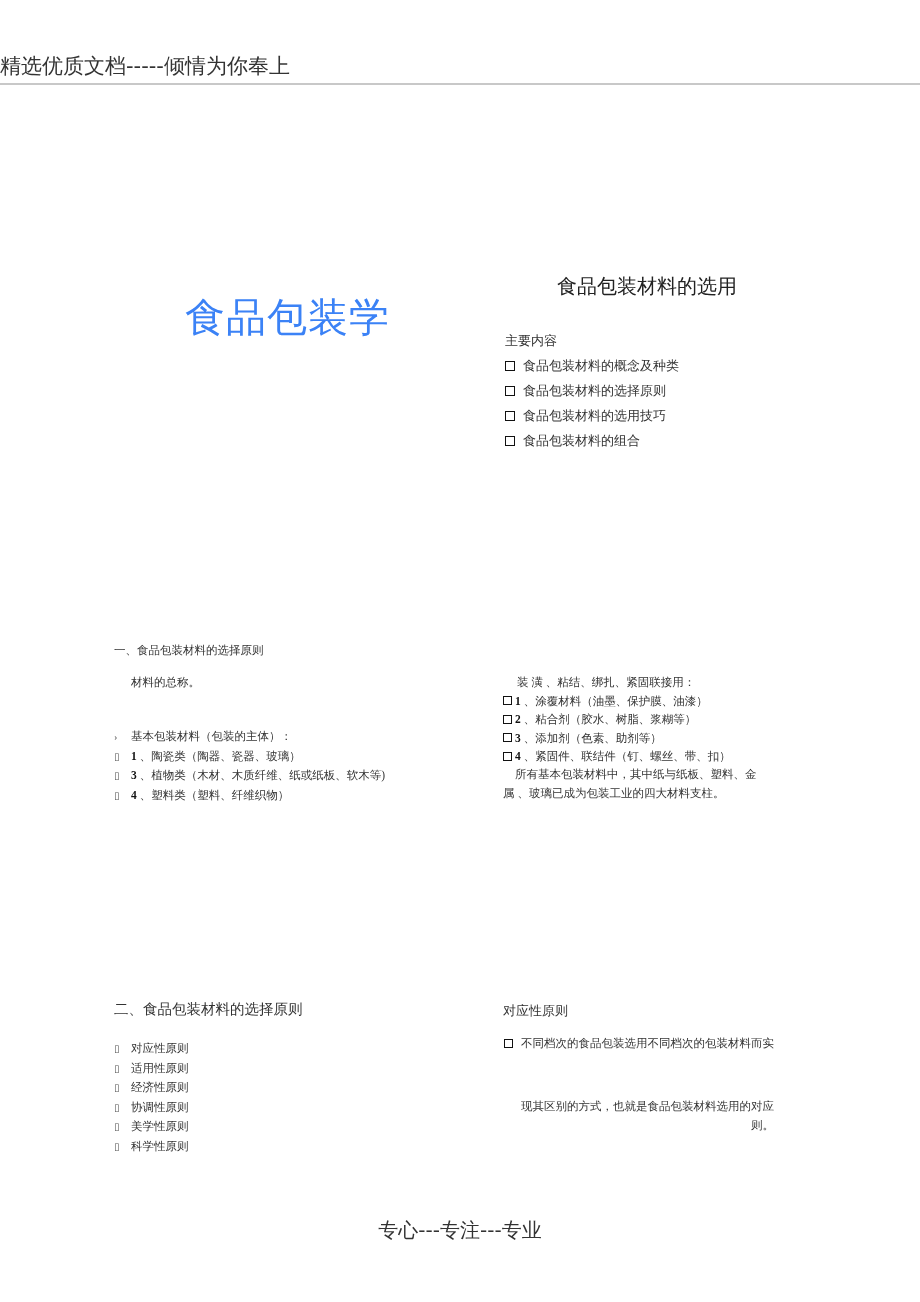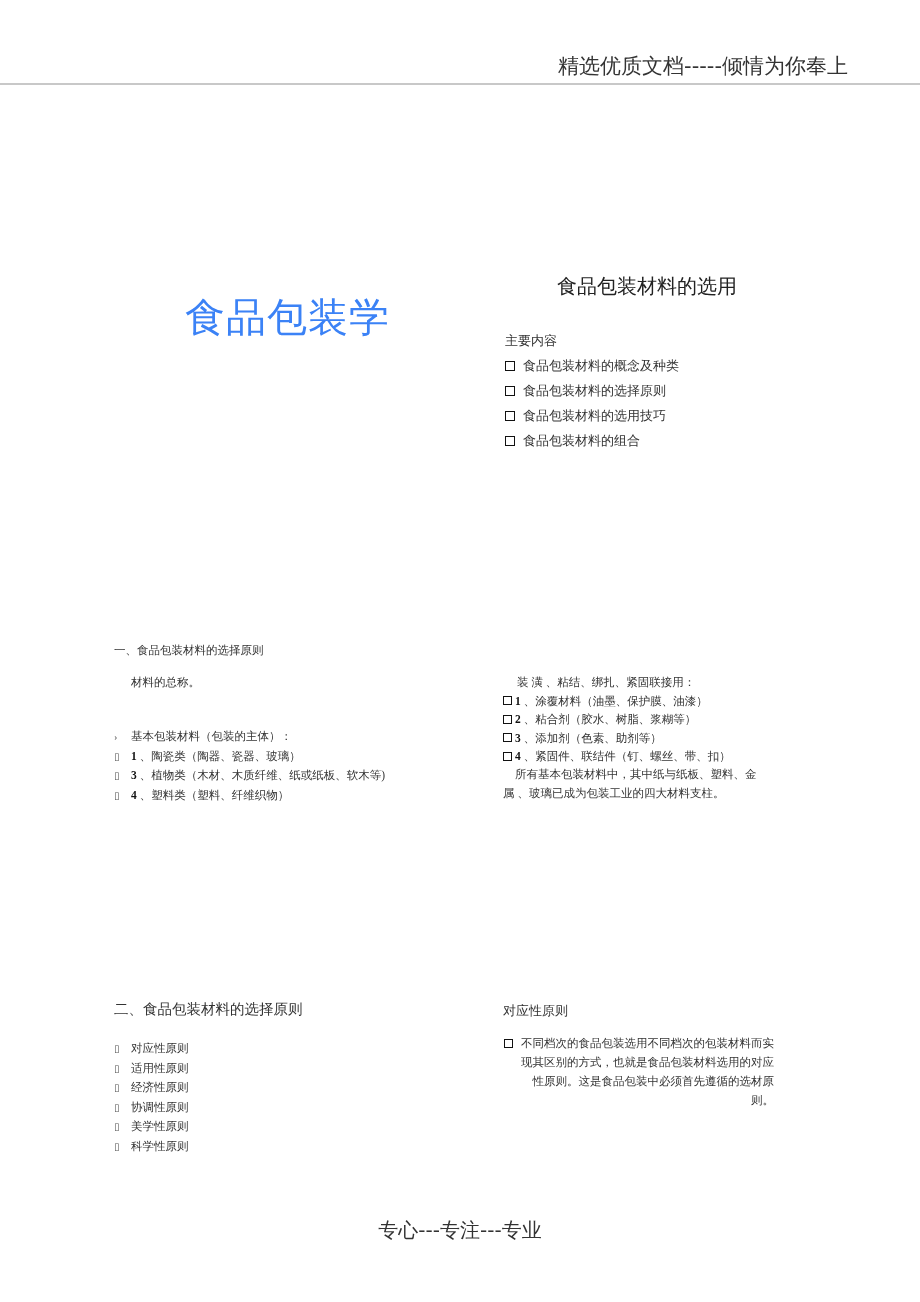--- a/index.html
+++ b/index.html
@@ -3,21 +3,21 @@
 <meta charset="utf-8">
 <style>
   html, body { margin: 0; padding: 0; }
   body {
     width: 920px; height: 1302px; position: relative; background: #ffffff;
     font-family: "Liberation Serif", "DejaVu Serif", serif; color: #222;
     overflow: hidden;
   }
   .abs { position: absolute; }
   .header-title {
-    left: 0; width: 848px; top: 52px; text-align: right;
+    left: 0; width: 848px; top: 52px; text-align: left;
     font-family: "DejaVu Sans", sans-serif; font-size: 21px; color: #333; letter-spacing: 0px;
   }
   .header-rule { left: 0; top: 83px; width: 920px; height: 2px; background: #c8c8c8; }
   .footer-title {
     left: 0; width: 920px; top: 1217px; text-align: center;
     font-family: "DejaVu Sans", sans-serif; font-size: 20px; color: #333;
   }
   .big-title { left: 185px; top: 290px; font-size: 40px; color: #3b82f6; letter-spacing: 1px; }
   .slide-title { left: 557px; top: 273px; font-size: 20px; color: #222; }
   .small { font-size: 13px; line-height: 25px; color: #333; }
@@ -81,16 +81,15 @@
   <div class="row"><span class="bar">▯</span><span>适用性原则</span></div>
   <div class="row"><span class="bar">▯</span><span>经济性原则</span></div>
   <div class="row"><span class="bar">▯</span><span>协调性原则</span></div>
   <div class="row"><span class="bar">▯</span><span>美学性原则</span></div>
   <div class="row"><span class="bar">▯</span><span>科学性原则</span></div>
 </div>
 
 <div class="abs" style="left:503px; top:1002px; font-size:13px; color:#333;">对应性原则</div>
 <div class="abs tiny" style="left:503px; top:1034px; line-height:19px;text-align:right;">
   <div class="row"><span class="box-sm" style="margin-right:8px;"></span><span>不同档次的食品包装选用不同档次的包装材料而实</span></div>
-  <div class="row" style="padding-left:18px;">现其区别的方式，也就是食品包装材料选用的对应</div>
-  <div class="row" style="padding-left:18px;">性原则。这是食品包装中必须首先遵循的选材原</div>
+  <div class="row" style="padding-left:18px;margin-top:44px;">现其区别的方式，也就是食品包装材料选用的对应</div>
   <div class="row" style="padding-left:18px;">则。</div>
 </div>
 
 </body></html>

